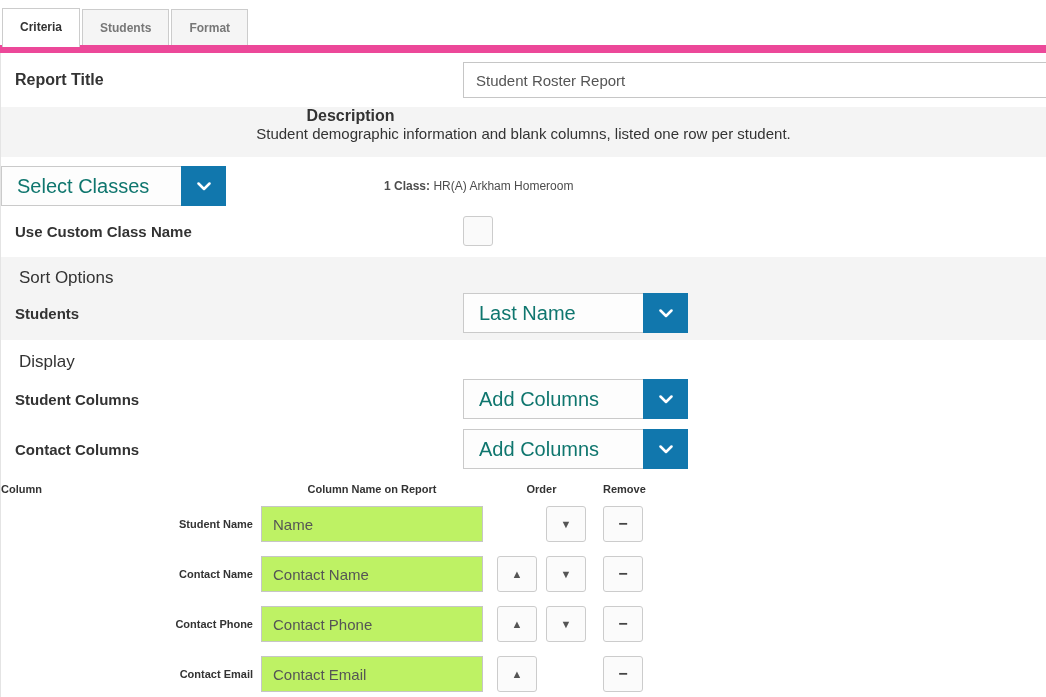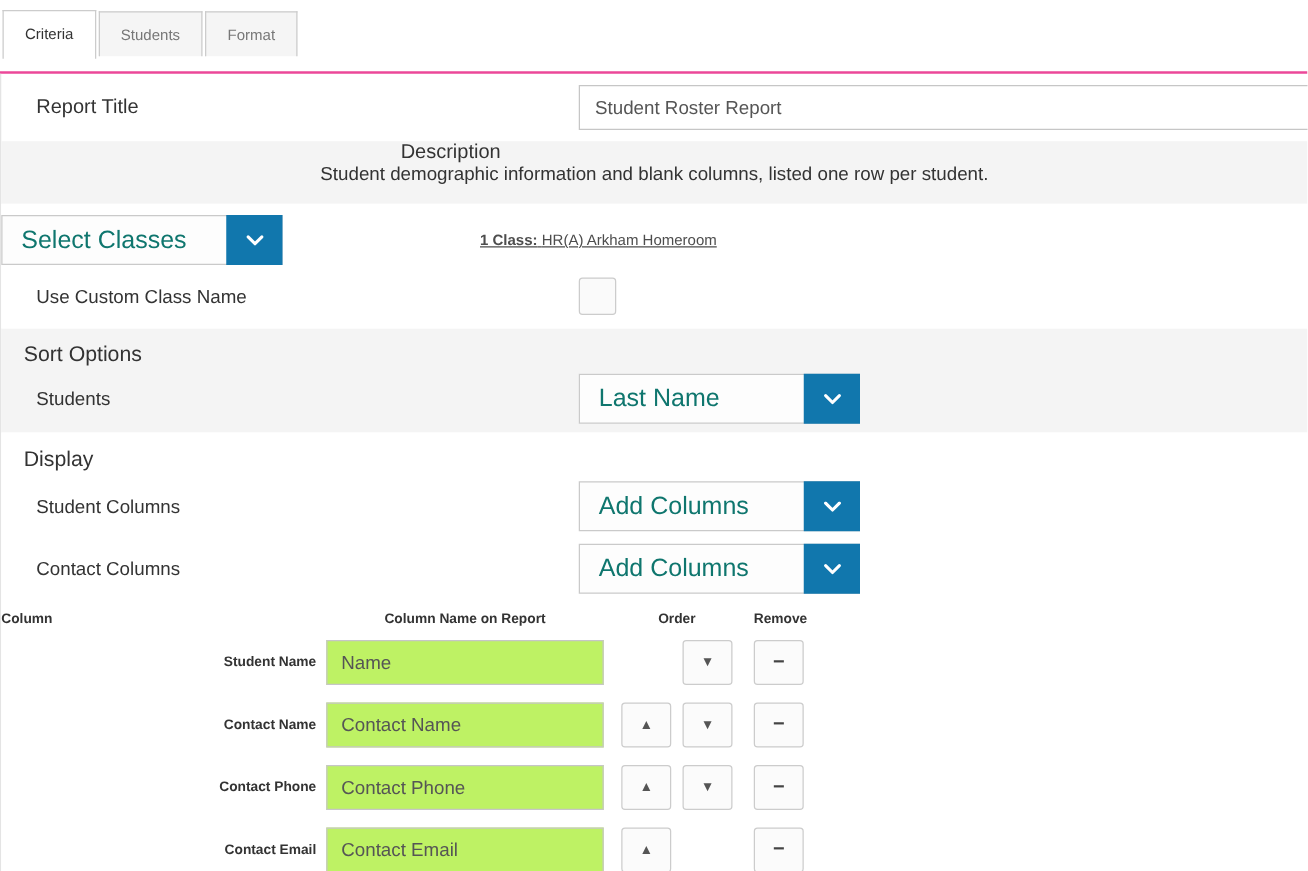--- a/index.html
+++ b/index.html
@@ -1,30 +1,30 @@
 <!DOCTYPE html>
 <html style="--accent: #1177ad;"><head>
 <meta charset="utf-8">
 <style>
   * { margin:0; padding:0; box-sizing:border-box; }
   html,body { width:1046px; height:697px; overflow:hidden; background:#fff;
               font-family:"Liberation Sans", sans-serif; color:#333; }
 
   
-  .tabbar { display:flex; align-items:flex-end; padding:8px 0 12px 2px;
-            border-bottom:2px solid #ec4899; }
+  .tabbar { display:flex; align-items:flex-end; padding:8px 0 0 2px;
+            border-bottom:8px solid #ec4899;font-weight:bold; }
   .tab { font-size:12px; color:#777; background:#f5f5f5; border:1px solid #ccc;
          border-bottom:none; padding:11px 17px 10px; margin-right:2px;
          cursor:pointer; white-space:nowrap; }
   .tab.active { background:#fff; color:#333; margin-bottom:-2px; padding-bottom:13px; }
 
   
   .content { border-left:1px solid #e4e4e4; min-height:651px; }
   .gray { background:#f4f4f4; }
-  .label-col { width:462px; padding-left:28px; flex:none; }
+  .label-col { width:462px; padding-left:14px; flex:none;font-weight:bold; }
   .lbl-lg { font-size:16px; color:#333; }
   .lbl { font-size:15px; color:#333; }
 
   .row-title { display:flex; align-items:center; padding:9px 0; }
   .title-input { flex:1; height:36px; border:1px solid #c6c6c6; margin-right:-3px;
                  font-family:"Liberation Sans", sans-serif; font-size:15px;
                  color:#555; padding:0 12px; outline:none; background:#fff; }
 
   .row-desc { display:flex; align-items:center; height:50px;flex-direction:column; }
   .desc-text { font-size:15px; color:#333; }
@@ -33,21 +33,21 @@
   .frow { display:flex; align-items:center; padding:5px 0; }
 
   
   .dropdown { width:225px; height:40px; border:1px solid #cacaca; background:#fdfdfd;
               display:flex; align-items:stretch; cursor:pointer; flex:none; }
   .dd-text { flex:1; display:flex; align-items:center; padding-left:15px;
              font-size:20px; color:#0f766e; }
   .dd-btn { width:45px; margin:-1px -1px -1px 0; background:var(--accent,#1177ad);
             display:flex; align-items:center; justify-content:center; }
 
-  .class-summary { margin-left:158px; font-size:12px; color:#4d4d4d; white-space:nowrap;text-decoration:underline; }
+  .class-summary { margin-left:158px; font-size:12px; color:#4d4d4d; white-space:nowrap; }
   .class-summary b { font-weight:bold; }
 
   .checkbox { width:30px; height:30px; background:#fafafa; border:1px solid #ccc;
               border-radius:3px; cursor:pointer; }
 
   .sect-gray { background:#f4f4f4; padding:8px 0 7px; }
   .sect-heading { padding-left:18px; font-size:17px; line-height:26px; }
   .sect-gray .frow { padding:2px 0 0; }
 
   .sect-display { background:#fff; padding:9px 0 0; }

